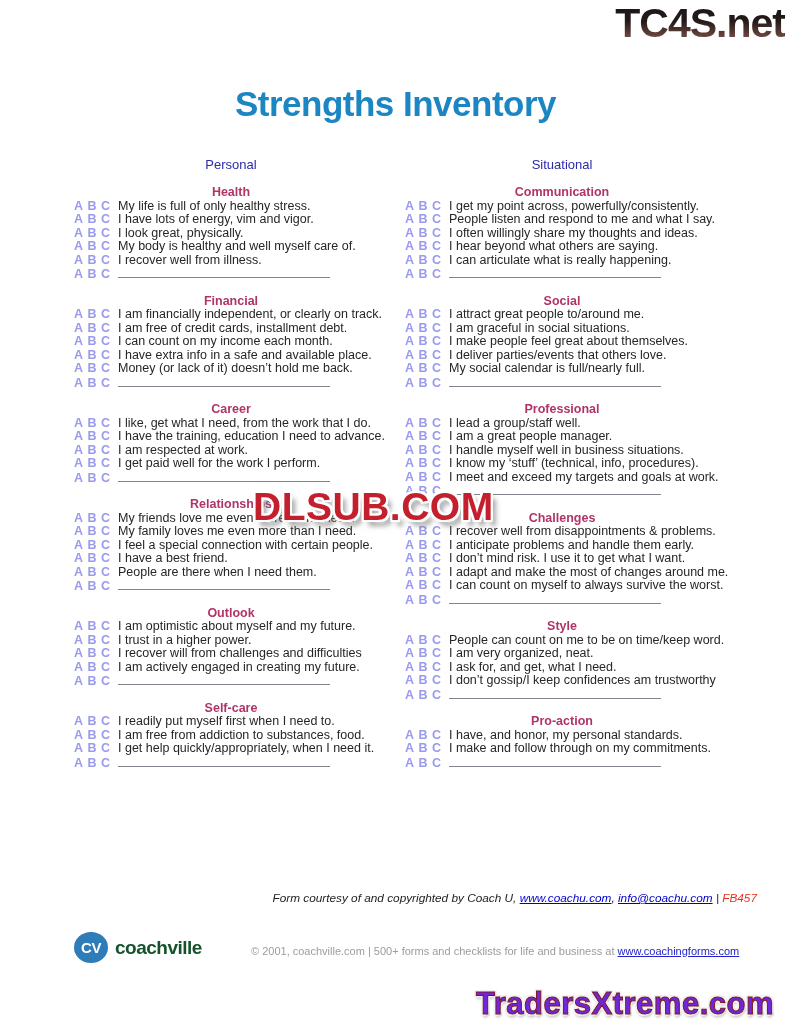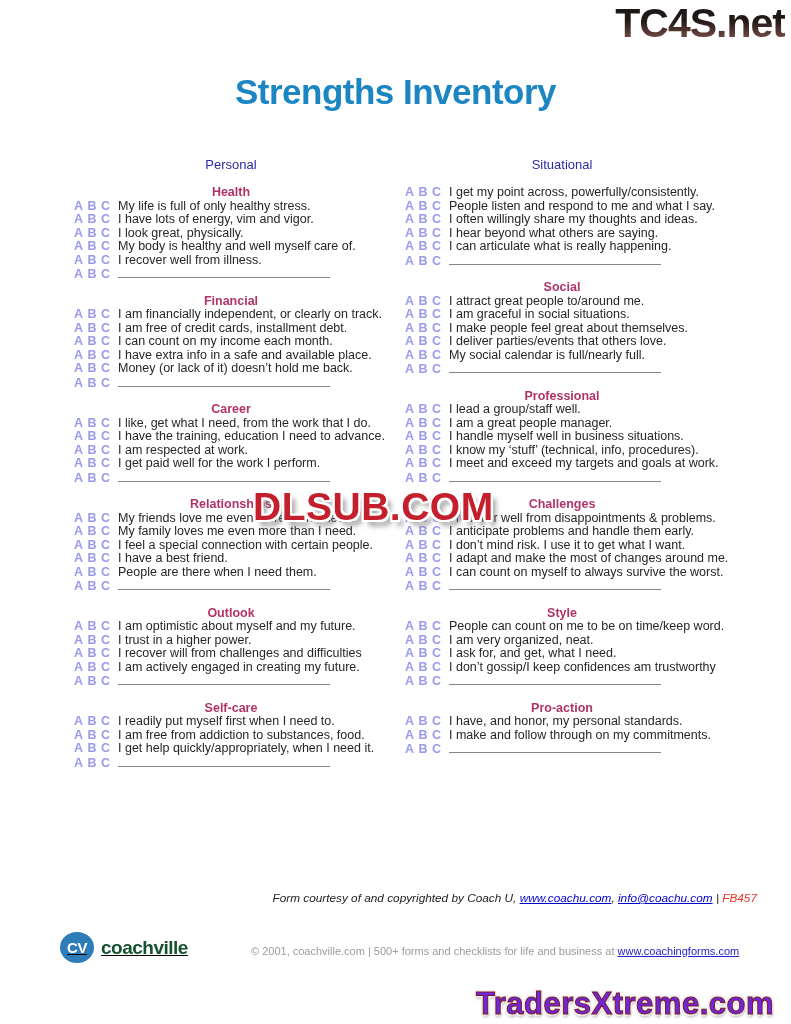--- a/index.html
+++ b/index.html
@@ -3,21 +3,21 @@
 <meta charset="utf-8">
 <style>
   html,body { margin:0; padding:0; background:#ffffff; }
   .page {
     position:relative; width:791px; height:1024px; background:#ffffff;
     font-family:"Liberation Sans", sans-serif; overflow:hidden;border-radius:19px;
   }
 
   
   .title {
-    position:absolute; top:72px; left:0; width:100%; text-align:center;
+    position:absolute; top:84px; left:0; width:100%; text-align:center;
     font-size:35px; font-weight:bold; color:#1b86c2; letter-spacing:-0.5px;
   }
 
   
   .col { position:absolute; top:158px; width:314px; }
   .col-left  { left:74px; }
   .col-right { left:405px; }
   .col-header {
     text-align:center; font-weight:normal; font-size:13px; color:#2b2ba6;
     line-height:14px;
@@ -66,21 +66,21 @@
   }
 
   
   .courtesy {
     position:absolute; top:891px; right:34px;
     font-size:11.8px; font-style:italic; color:#222222; white-space:nowrap;
   }
   .courtesy .lnk { color:#0000cc; text-decoration:underline; cursor:pointer; }
   .courtesy .fb { color:#e8311f; }
 
-  .cv-logo { position:absolute; top:932px; left:60px; display:flex; align-items:center;text-decoration:underline; }
+  .cv-logo { position:absolute; top:932px; left:74px; display:flex; align-items:center; }
   .cv-circle {
     width:34px; height:31px; border-radius:50%; background:#2e7cb8; color:#fff;
     font-weight:bold; font-size:15px; display:flex; align-items:center;
     justify-content:center; letter-spacing:-0.5px;
   }
   .cv-name { margin-left:7px; font-size:19px; font-weight:bold; color:#14532d; letter-spacing:-0.5px; }
 
   .copyright {
     position:absolute; top:945px; left:251px; font-size:11px; color:#9c9c9c;
     white-space:nowrap;
@@ -373,20 +373,21 @@
             <span class="blank"></span>
           </div>
         </div>
       </div>
   </div>
 
   <div class="col col-right">
     <div class="col-header">Situational</div>
     <div>
         <div class="section">
+          <div class="sec-title">Communication</div>
           <div class="row">
             <span class="abc">
               <span>A</span>
               <span>B</span>
               <span>C</span>
             </span>
             <span class="stmt">I get my point across, powerfully/consistently.</span>
           </div>
           <div class="row">
             <span class="abc">

